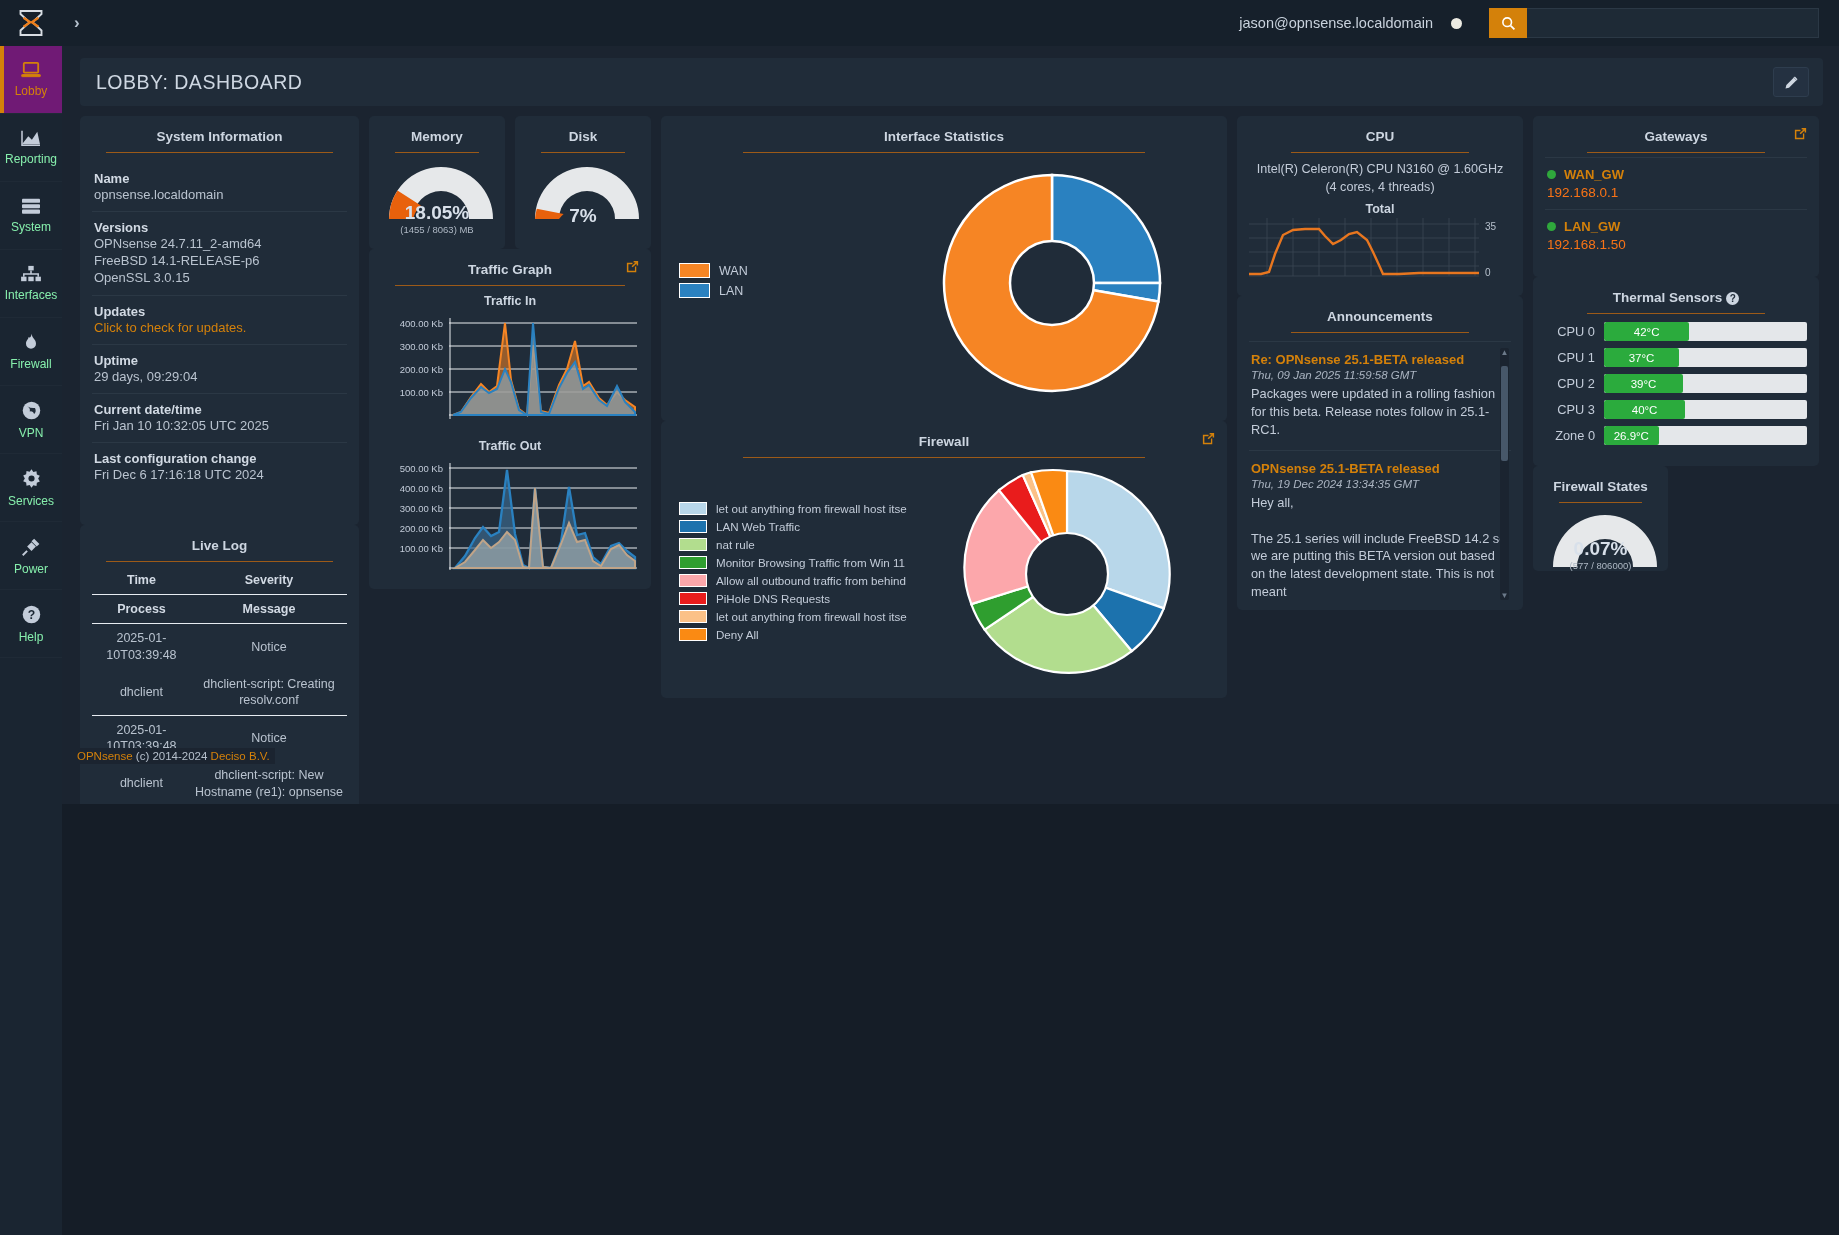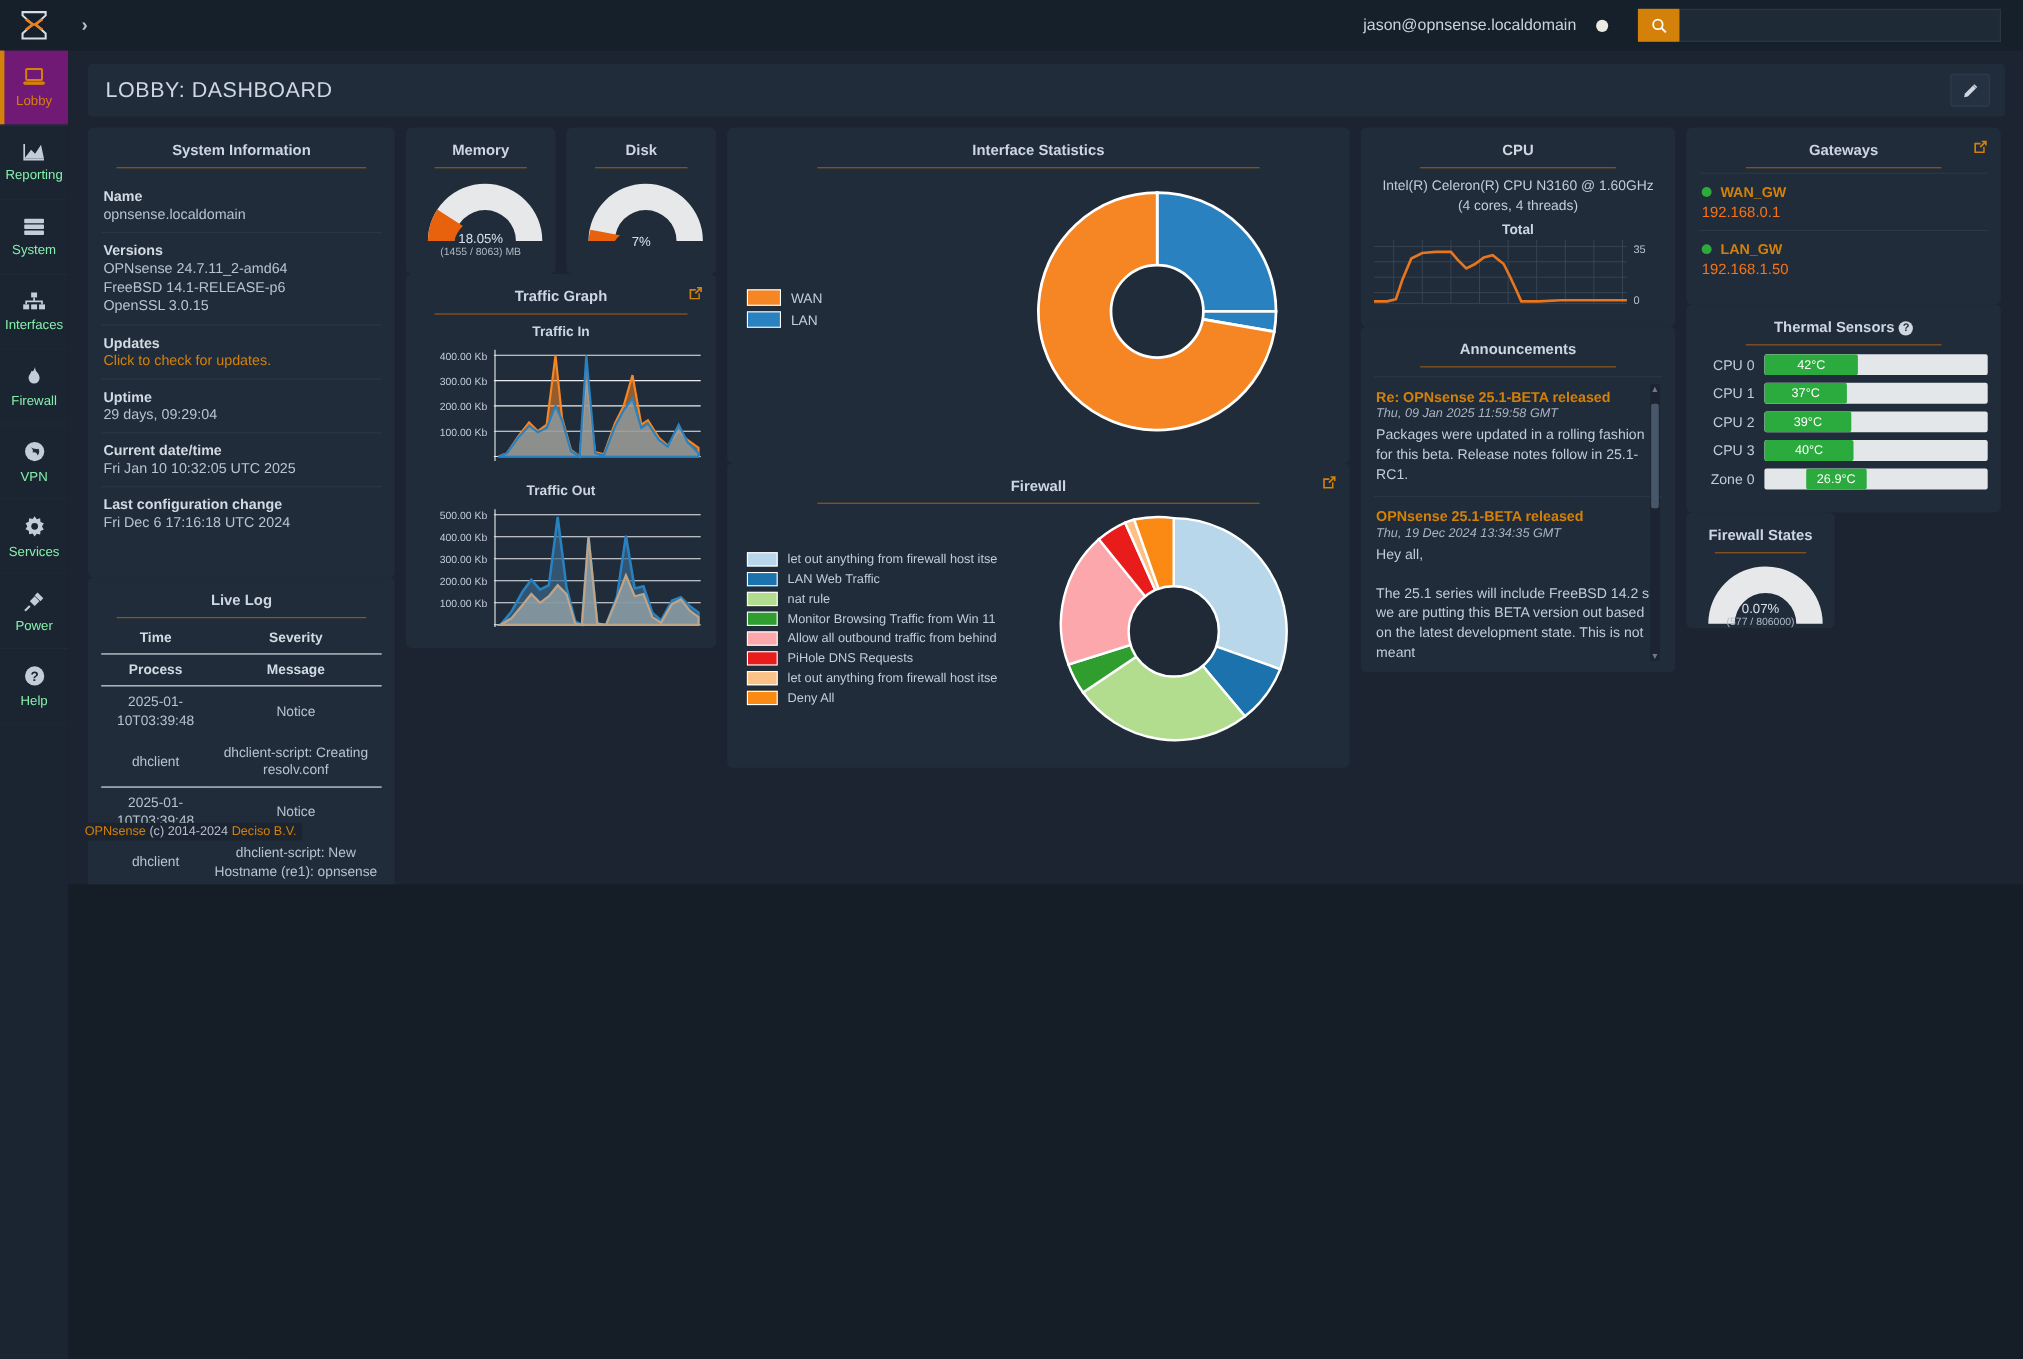--- a/index.html
+++ b/index.html
@@ -118,21 +118,21 @@
     font-size: 12.5px; color: #b9c3cf; padding: 6px 4px;
     text-align: center; line-height: 1.33;
   }
   .log-row-sep td { border-top: 1px solid #e7ecf1; }
   
   .gauge-wrap { position: relative; height: 78px; margin-top: 6px; }
   .gauge-svg { display: block; margin: 0 auto; }
   .gauge-label {
     position: absolute; left: 0; right: 0; bottom: 2px; text-align: center;
   }
-  .gauge-pct { font-size: 12px; font-weight: normal; color: #d8e0ea; }
+  .gauge-pct { font-size: 19px; font-weight: bold; color: #d8e0ea; }
   .gauge-sub { font-size: 9.5px; color: #aeb8c4; }
   
   .tg-sub { text-align: center; font-size: 12.5px; font-weight: bold; color: #cdd6e1; margin: 8px 0 4px; }
   .tg-chart { position: relative; }
   .tg-chart svg { display: block; }
   
   .donut-body { display: flex; align-items: center; padding: 8px 0 6px; }
   .legend { width: 215px; flex-shrink: 0; padding-left: 6px; }
   .legend-item { display: flex; align-items: center; gap: 9px; margin-bottom: 5px; }
   .swatch { width: 28px; height: 13px; border: 1.5px solid #ffffff; flex-shrink: 0; }
@@ -739,21 +739,21 @@
             <span class="th-label">CPU 3</span>
             <span class="th-bar">
               <span class="th-fill" style="width:40%;">
                 <span class="th-val">40°C</span>
               </span>
             </span>
           </div>
           <div class="th-row">
             <span class="th-label">Zone 0</span>
             <span class="th-bar">
-              <span class="th-fill" style="width:26.9%;margin-left:38px;">
+              <span class="th-fill" style="width:26.9%;">
                 <span class="th-val">26.9°C</span>
               </span>
             </span>
           </div>
         </div>
 
         <div class="widget" style="width:135px; padding-bottom:0;">
           <div class="w-title">Firewall States</div>
           <div class="w-rule"></div>
           <div class="gauge-wrap" style="height:62px;">

